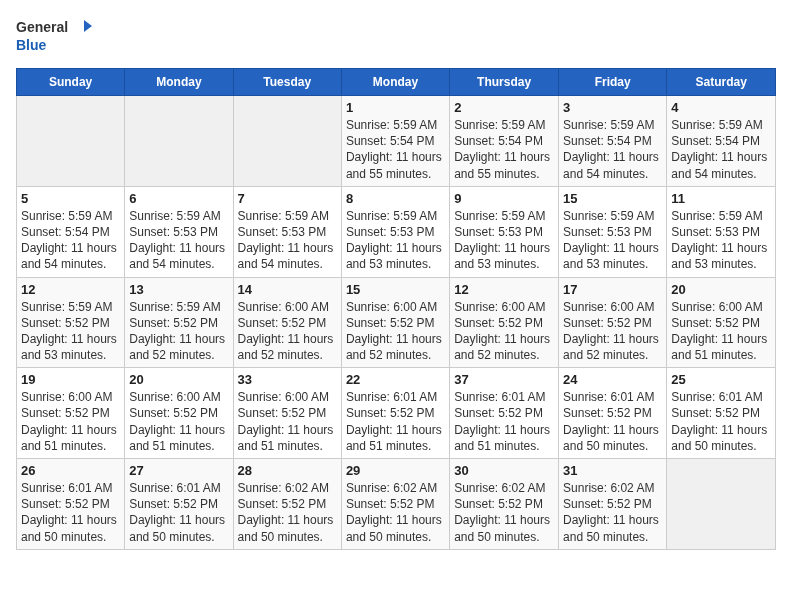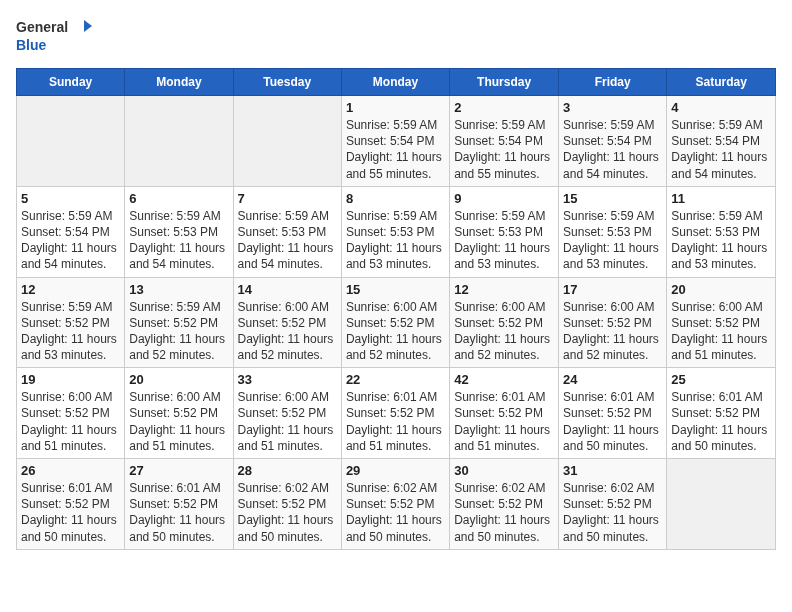--- a/index.html
+++ b/index.html
@@ -268,21 +268,21 @@
 and 51 minutes.</div>
           </td>
           <td>
             <div class="day-num">22</div>
             <div class="day-info">Sunrise: 6:01 AM
 Sunset: 5:52 PM
 Daylight: 11 hours
 and 51 minutes.</div>
           </td>
           <td>
-            <div class="day-num">42</div>
+            <div class="day-num">37</div>
             <div class="day-info">Sunrise: 6:01 AM
 Sunset: 5:52 PM
 Daylight: 11 hours
 and 51 minutes.</div>
           </td>
           <td>
             <div class="day-num">24</div>
             <div class="day-info">Sunrise: 6:01 AM
 Sunset: 5:52 PM
 Daylight: 11 hours

